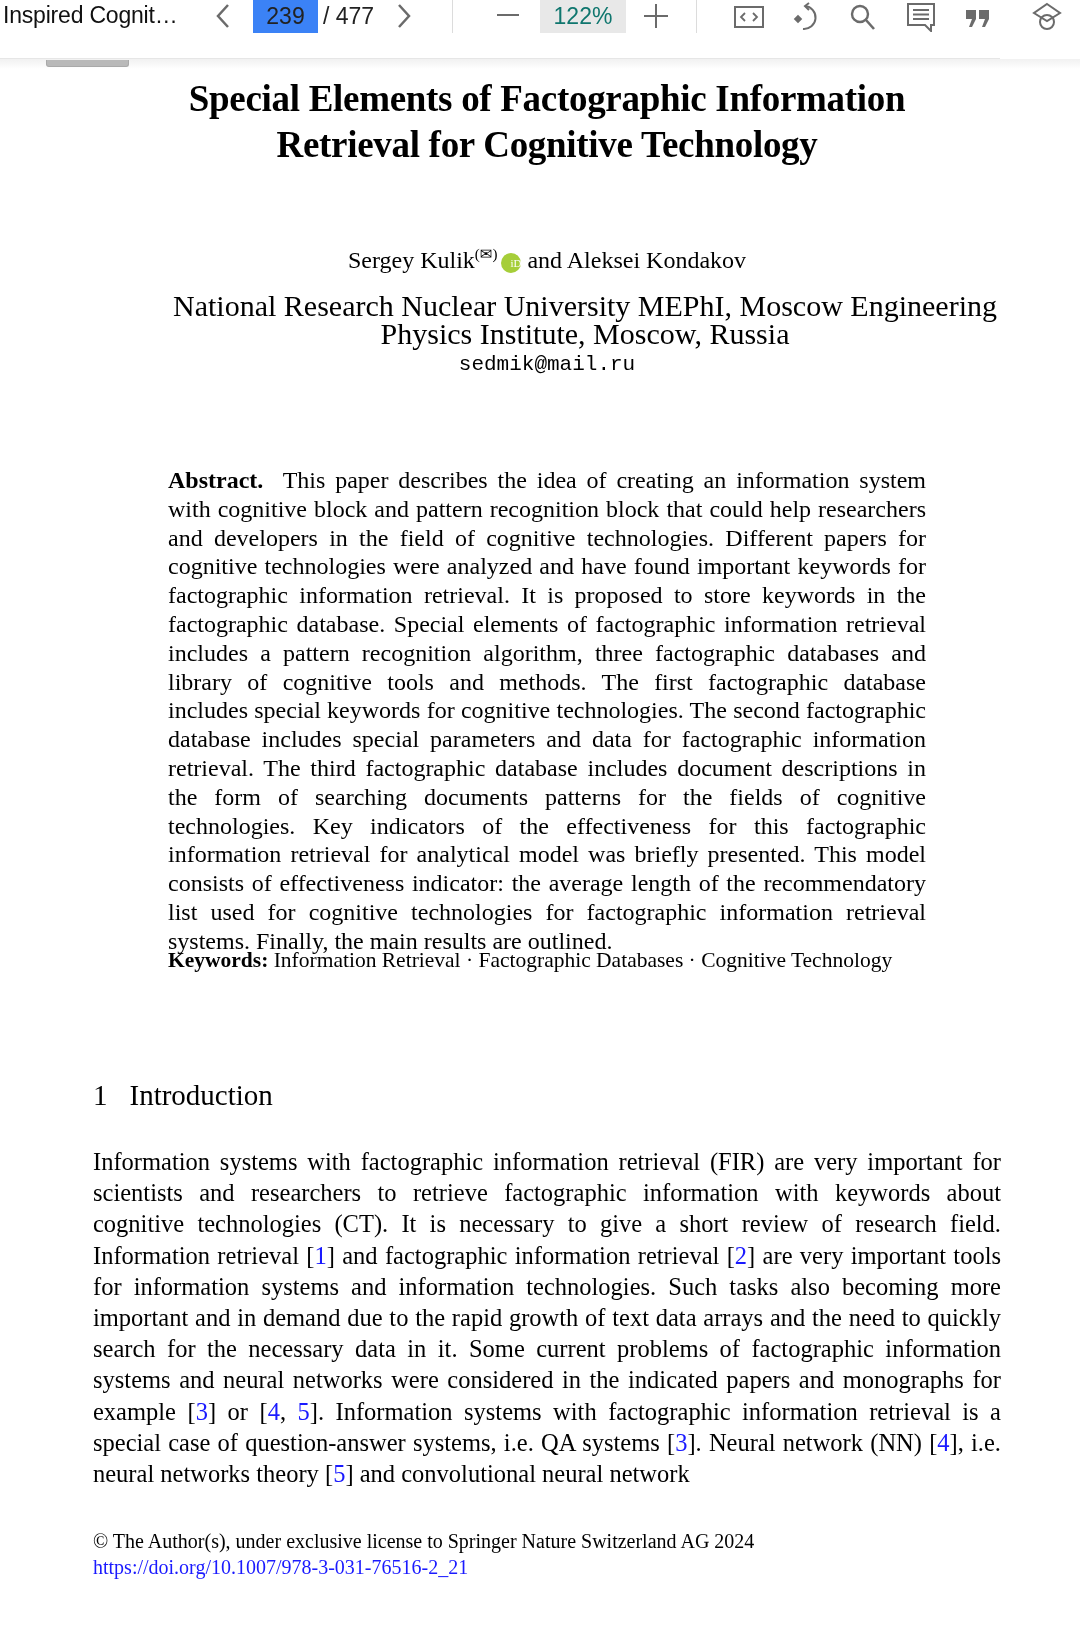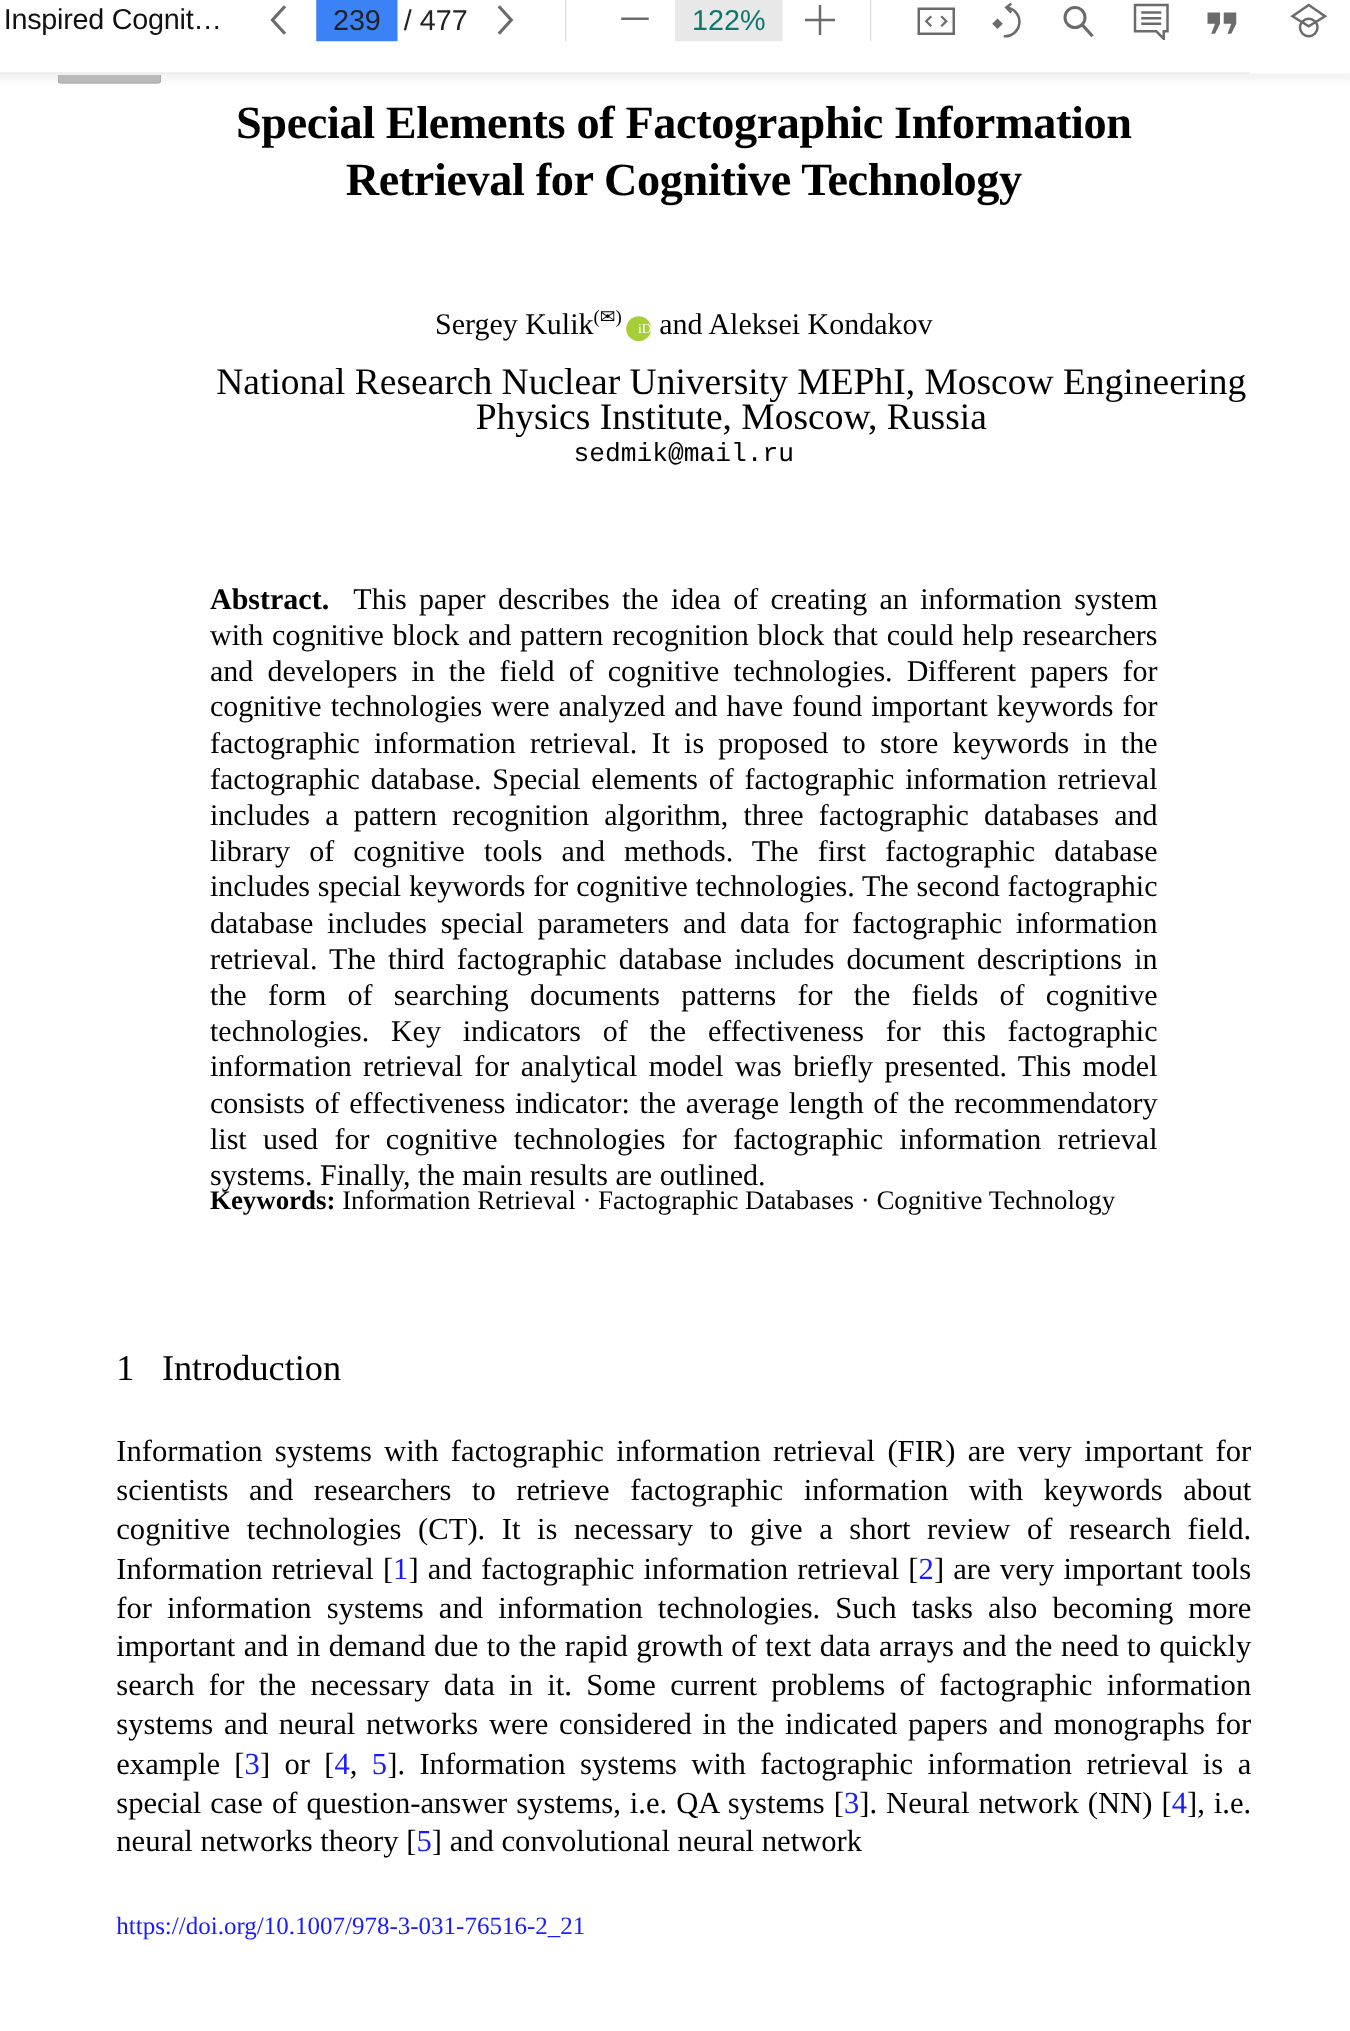--- a/index.html
+++ b/index.html
@@ -152,14 +152,15 @@
   <b>Keywords:</b>&nbsp;<span>Information Retrieval · Factographic Databases · Cognitive Technology</span>
 </div>
 
 <div class="section-heading">
   <span class="num">1</span><span>Introduction</span>
 </div>
 
 <div class="intro"><span>Information systems with factographic information retrieval (FIR) are very important for scientists and researchers to retrieve factographic information with keywords about cognitive technologies (CT). It is necessary to give a short review of research field. Information retrieval </span>[<span class="cite">1</span>]<span> and factographic information retrieval </span>[<span class="cite">2</span>]<span> are very important tools for information systems and information technologies. Such tasks also becoming more important and in demand due to the rapid growth of text data arrays and the need to quickly search for the necessary data in it. Some current problems of factographic information systems and neural networks were considered in the indicated papers and monographs for example </span>[<span class="cite">3</span>]<span> or </span>[<span class="cite">4</span>, <span class="cite">5</span>]<span>. Information systems with factographic information retrieval is a special case of question-answer systems, i.e. QA systems </span>[<span class="cite">3</span>]<span>. Neural network (NN) </span>[<span class="cite">4</span>]<span>, i.e. neural networks theory </span>[<span class="cite">5</span>]<span> and convolutional neural network</span></div>
 
 <div class="footer">
+  <div>© The Author(s), under exclusive license to Springer Nature Switzerland AG 2024</div>
   <div class="doi-link">https://doi.org/10.1007/978-3-031-76516-2_21</div>
 </div>
 
 </body></html>

